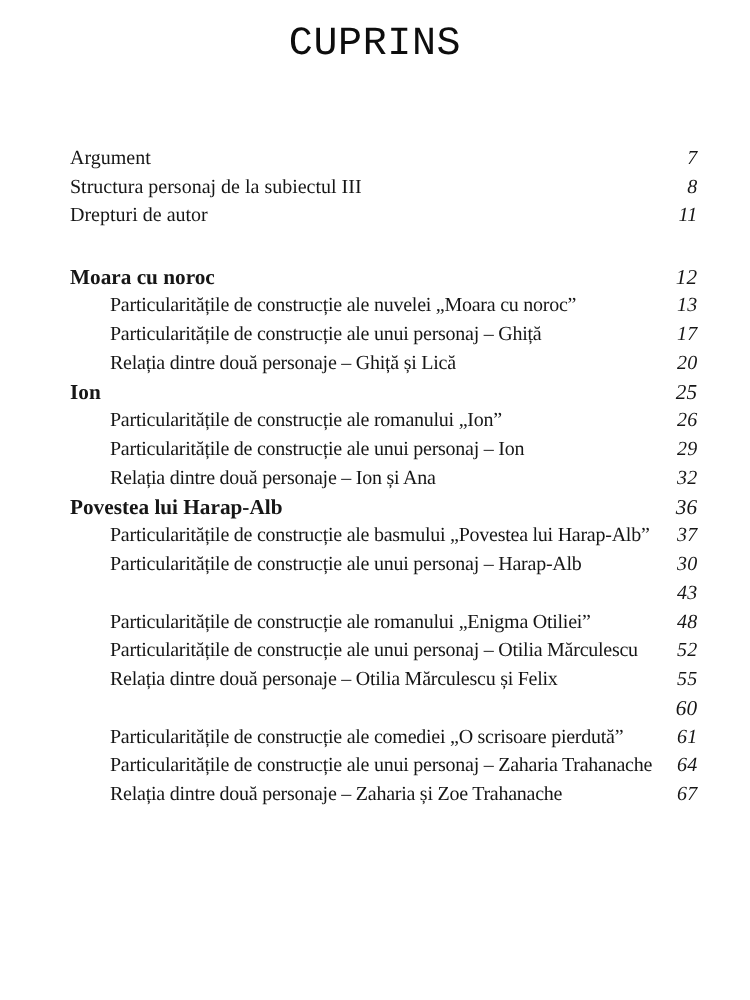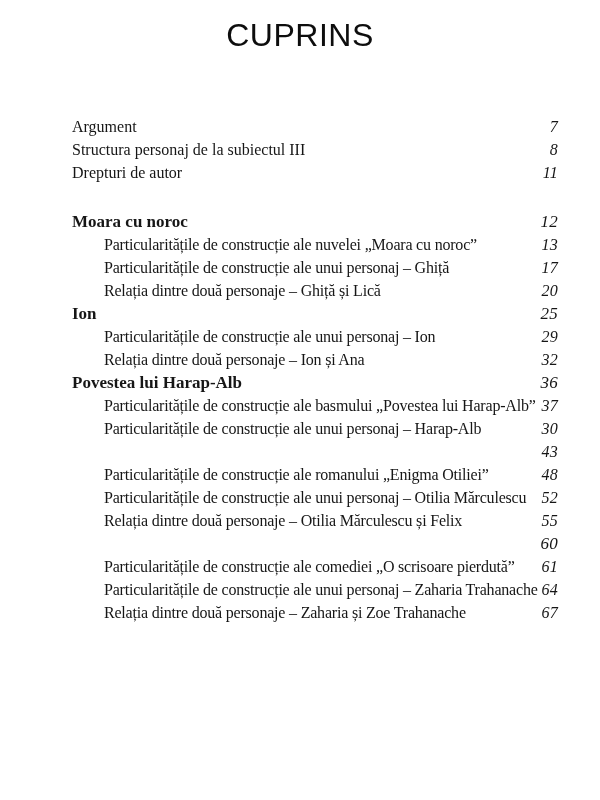--- a/index.html
+++ b/index.html
@@ -13,33 +13,32 @@
     color: #161616;
     font-family: "Liberation Serif", serif;
     overflow: hidden;
   }
   .page {
     width: 600px;
     height: 800px;
     box-sizing: border-box;
   }
   .title {
-    font-family: Liberation Sans, sans-serif;
+    font-family: Liberation Mono, monospace;
     font-size: 32px;
     font-weight: 500;
     color: #0d0d0d;
     text-align: center;
     margin: 16px 0 0 0;
     line-height: 1.2;
     letter-spacing: 0.5px;
   }
   .toc {
     margin-top: 61px;
     padding: 0 42px 0 56px;
-    margin-left: 16px;
   }
   .row {
     position: relative;
     height: 23px;
     line-height: 23px;
     font-size: 16px;
     padding-right: 40px;
     white-space: nowrap;
   }
   .row .label {
@@ -78,20 +77,21 @@
   <div class="toc">
       <div class="row front"><span class="label">Argument</span><span class="pagenum">7</span></div>
       <div class="row front"><span class="label">Structura personaj de la subiectul III</span><span class="pagenum">8</span></div>
       <div class="row front"><span class="label">Drepturi de autor</span><span class="pagenum">11</span></div>
       <div class="toc-gap"></div>
       <div class="row section"><span class="label">Moara cu noroc</span><span class="pagenum">12</span></div>
       <div class="row sub"><span class="label">Particularitățile de construcție ale nuvelei „Moara cu noroc”</span><span class="pagenum">13</span></div>
       <div class="row sub"><span class="label">Particularitățile de construcție ale unui personaj – Ghiță</span><span class="pagenum">17</span></div>
       <div class="row sub"><span class="label">Relația dintre două personaje – Ghiță și Lică</span><span class="pagenum">20</span></div>
       <div class="row section"><span class="label">Ion</span><span class="pagenum">25</span></div>
+      <div class="row sub"><span class="label">Particularitățile de construcție ale romanului „Ion”</span><span class="pagenum">26</span></div>
       <div class="row sub"><span class="label">Particularitățile de construcție ale unui personaj – Ion</span><span class="pagenum">29</span></div>
       <div class="row sub"><span class="label">Relația dintre două personaje – Ion și Ana</span><span class="pagenum">32</span></div>
       <div class="row section"><span class="label">Povestea lui Harap-Alb</span><span class="pagenum">36</span></div>
       <div class="row sub"><span class="label">Particularitățile de construcție ale basmului „Povestea lui Harap-Alb”</span><span class="pagenum">37</span></div>
       <div class="row sub"><span class="label">Particularitățile de construcție ale unui personaj – Harap-Alb</span><span class="pagenum">30</span></div>
       <div class="row sub"><span class="pagenum">43</span></div>
       <div class="row sub"><span class="label">Particularitățile de construcție ale romanului „Enigma Otiliei”</span><span class="pagenum">48</span></div>
       <div class="row sub"><span class="label">Particularitățile de construcție ale unui personaj – Otilia Mărculescu</span><span class="pagenum">52</span></div>
       <div class="row sub"><span class="label">Relația dintre două personaje – Otilia Mărculescu și Felix</span><span class="pagenum">55</span></div>
       <div class="row section"><span class="pagenum">60</span></div>

